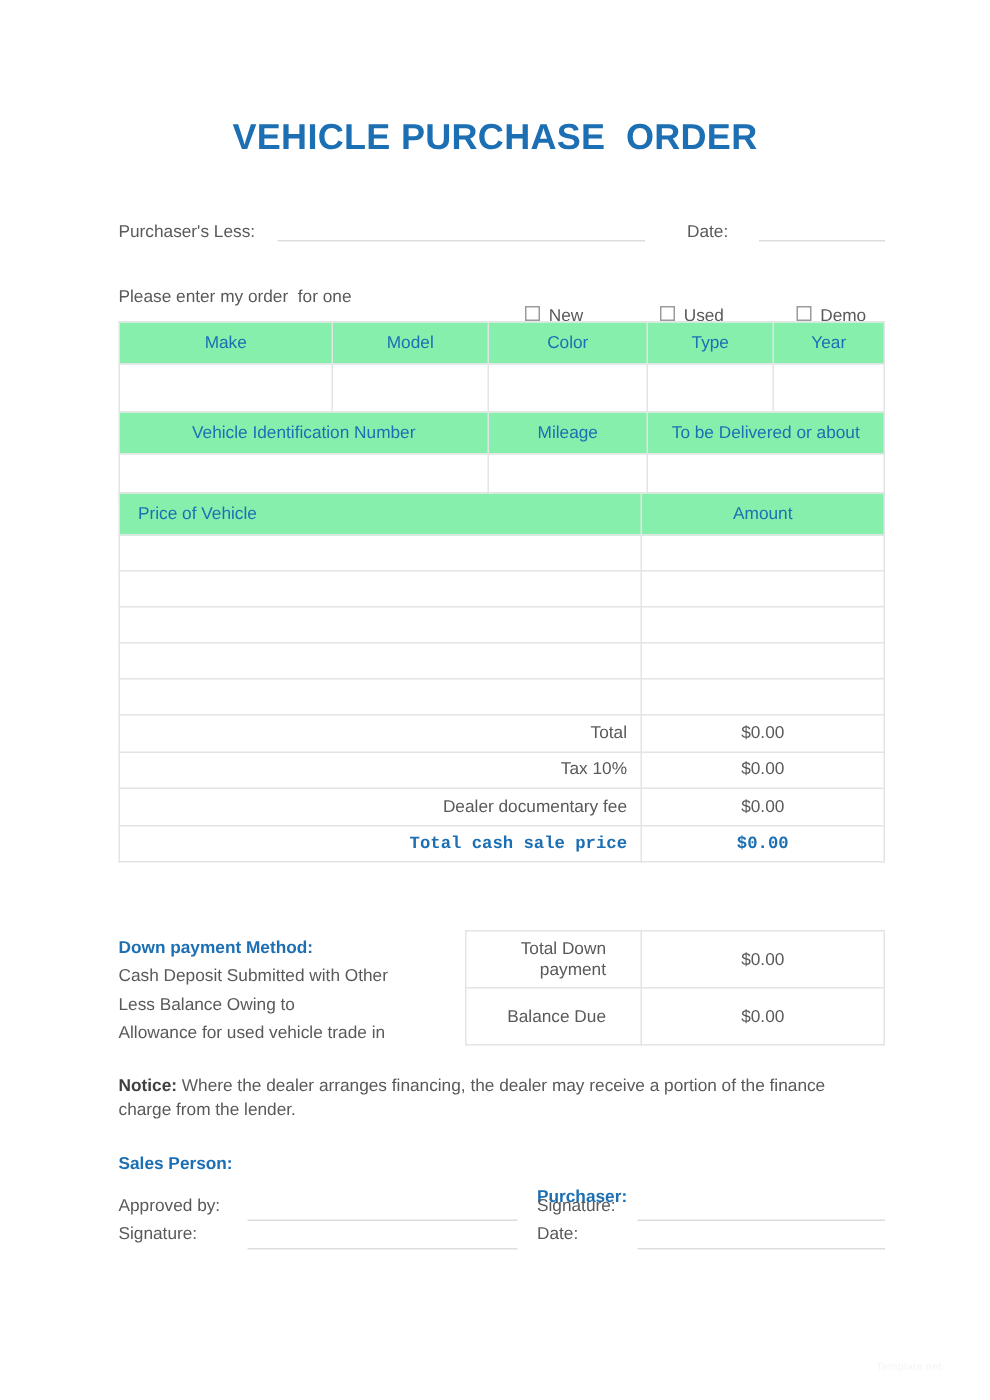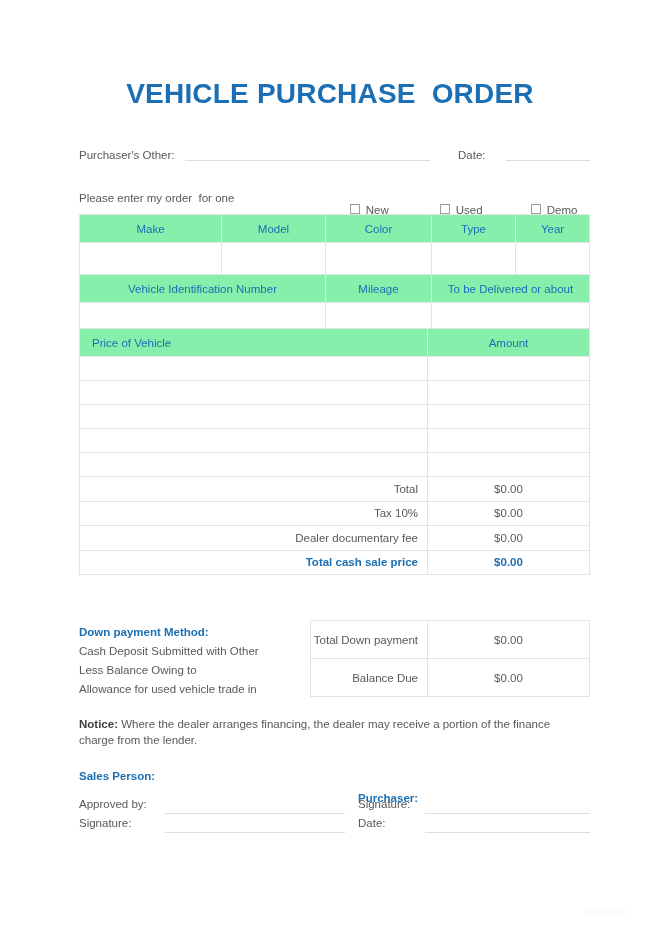--- a/index.html
+++ b/index.html
@@ -23,21 +23,21 @@
     overflow: hidden;
   }
 
   
   .doc-title {
     position: absolute;
     left: 0;
     top: 78px;
     width: 660px;
     text-align: center;
-    font-size: 28px;
+    font-size: 24px;
     font-weight: bold;
     letter-spacing: 0.2px;
     color: #1c6fb3;
     white-space: pre;
   }
 
   
   .field-row { position: absolute; }
   .fld-label {
     font-size: 11.5px;
@@ -116,27 +116,28 @@
     color: #58595b;
   }
   #price-table td.amt-cell {
     text-align: center;
     height: 23.5px;
     color: #58595b;
   }
   #price-table tr.grand td {
     color: #1c6fb3;
     font-weight: bold;
+    font-family: Liberation Mono, monospace;
   }
 
   
   #downpay-table { left: 310px; top: 620px; width: 279px; }
   #downpay-table td.dp-label {
     text-align: right;
-    padding-right: 9px;
+    padding-right: 23px;
     height: 37px;
     line-height: 14px;
   }
   #downpay-table td.dp-amt {
     text-align: center;
     height: 37px;
   }
 
   
   .dp-method {
@@ -191,21 +192,21 @@
   }
 </style>
 </head>
 <body>
 
 <div class="page">
 
   <div class="doc-title">VEHICLE PURCHASE  ORDER</div>
 
   <div class="field-row" style="left:79px; top:145px;">
-    <span class="fld-label">Purchaser's Other:</span>
+    <span class="fld-label">Purchaser's Less:</span>
   </div>
   <div class="rule" style="left:185px; top:160px; width:245px;"></div>
 
   <div class="field-row" style="left:458px; top:145px;">
     <span class="fld-label">Date:</span>
   </div>
   <div class="rule" style="left:506px; top:160px; width:84px;"></div>
 
   <div class="order-line">Please enter my order  for one</div>
 

